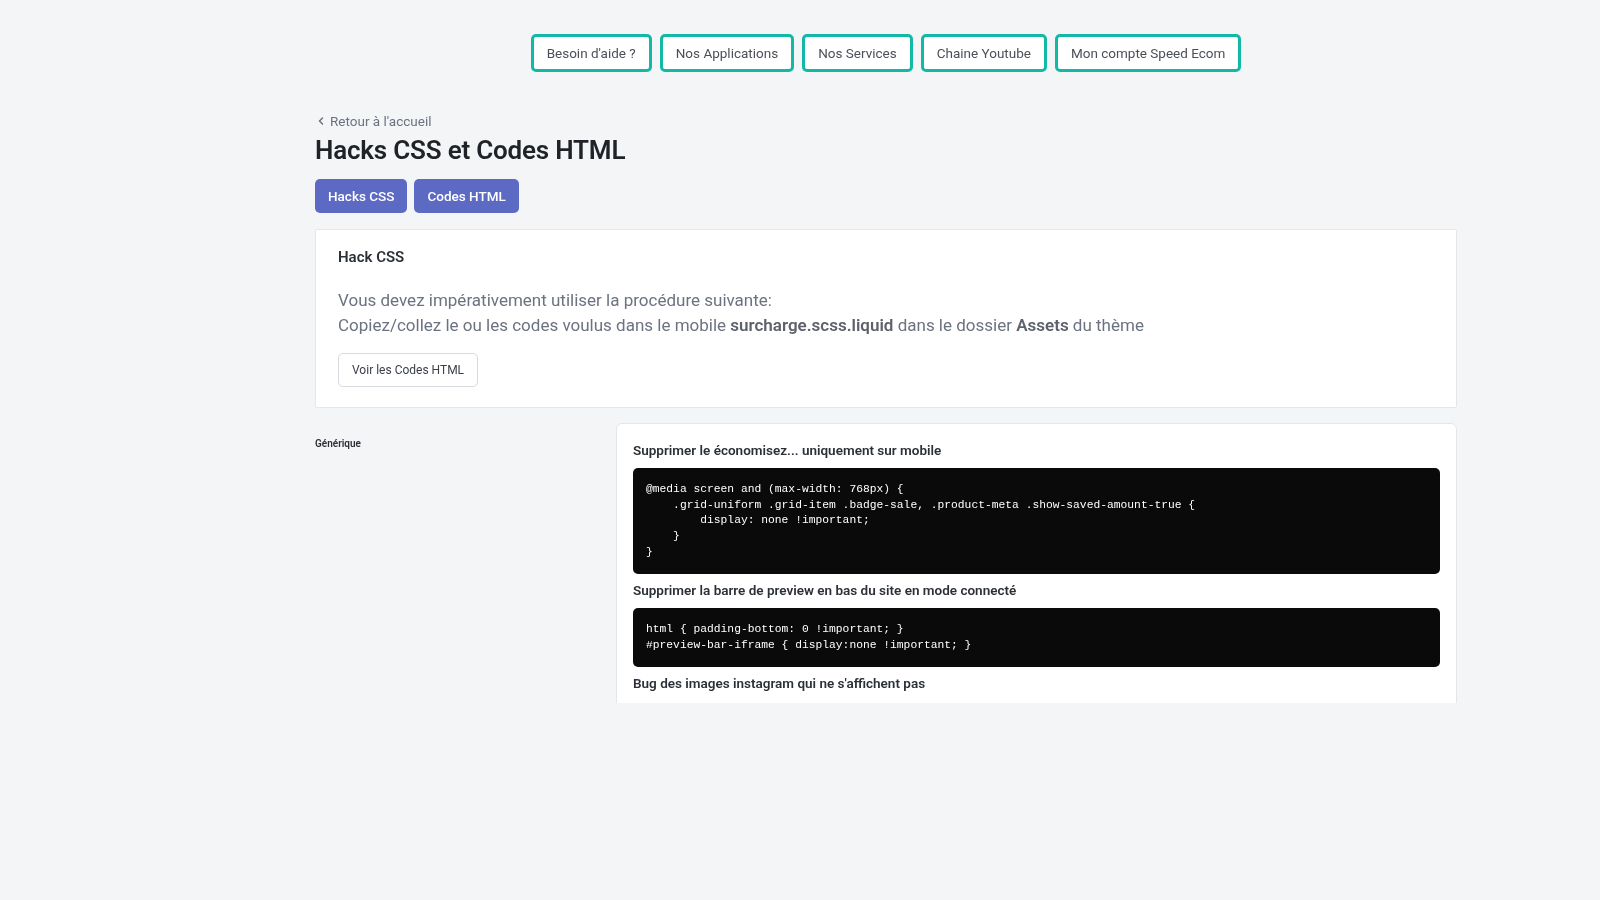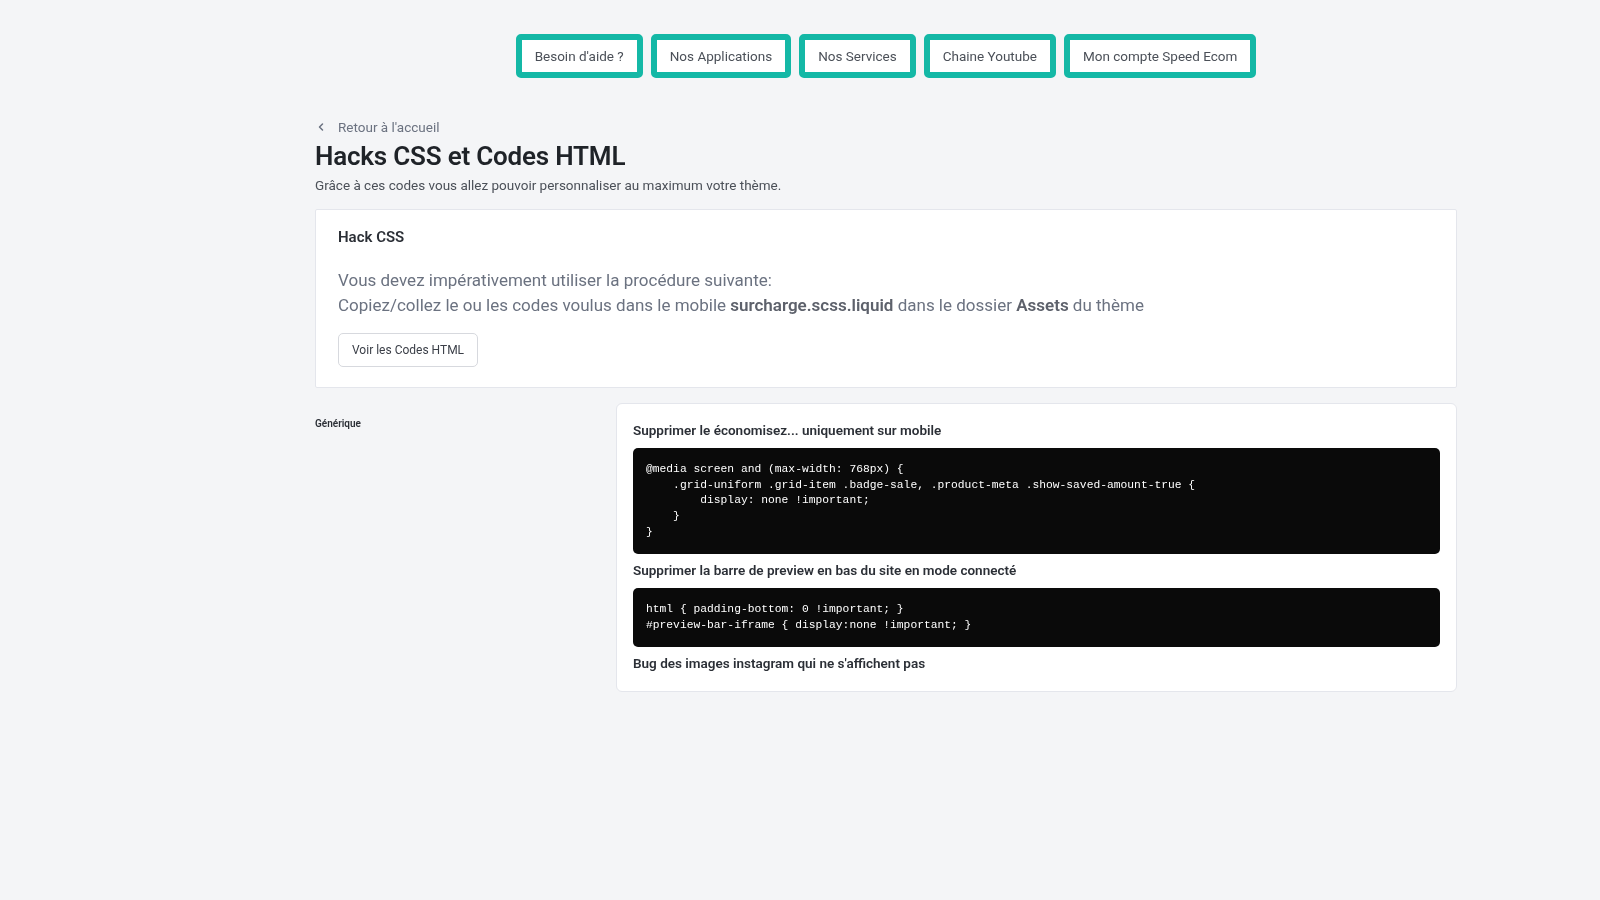--- a/index.html
+++ b/index.html
@@ -9,26 +9,26 @@
       font-family:-apple-system,BlinkMacSystemFont,"Segoe UI",Roboto,Helvetica,Arial,sans-serif;
       color:#1f2937;
     }
     .viewport { width:1142px; height:703px; margin-left:315px; background:#f4f5f7; overflow:hidden; }
     
     .topnav {
       display:flex; justify-content:center; gap:8px;
       padding:34px 0 13px 0;
     }
     .topnav button {
-      background:#ffffff; border:6px solid #14b8a6; color:#4b5058;
+      background:#ffffff; border:3px solid #14b8a6; color:#4b5058;
       font-size:13.5px; padding:8px 13px; border-radius:5px; cursor:pointer;
       font-family:inherit;
     }
     
-    .backrow { display:flex; align-items:center; gap:11px; color:#6b7280; font-size:13.5px; padding-top:28px; cursor:pointer; }
+    .backrow { display:flex; align-items:center; gap:3px; color:#6b7280; font-size:13.5px; padding-top:28px; cursor:pointer; }
     .backrow svg { display:block; }
     
     h1.page-title { font-size:26px; font-weight:600; color:#1f2328; margin-top:6px; letter-spacing:-0.2px; }
     p.page-sub { font-size:13.5px; color:#4b5058; margin-top:6px; }
     
     .tabs { display:flex; gap:7px; margin-top:14px; }
     .tabs button {
       background:#5c6ac4; color:#ffffff; border:none;
       font-size:13.5px; font-weight:500; padding:9px 13px; border-radius:5px; cursor:pointer;
       font-family:inherit;
@@ -79,22 +79,25 @@
   <div class="backrow">
     <span>
       <svg width="12" height="12" viewBox="0 0 24 24" fill="none" stroke="#6b7280" stroke-width="3" stroke-linecap="round" stroke-linejoin="round">
           <polyline points="15 18 9 12 15 6"></polyline>
         </svg>
     </span>
     <span>Retour à l'accueil</span>
   </div>
 
   <h1 class="page-title">Hacks CSS et Codes HTML</h1>
-  <p class="page-sub">Grâce à ces codes vous allez pouvoir personnaliser au maximum votre thème.</p>
 
+  <div class="tabs">
+    <button>Hacks CSS</button>
+    <button>Codes HTML</button>
+  </div>
 
   <div class="card">
     <div class="card-title">Hack CSS</div>
     <div class="card-sub">
       <span>Vous devez impérativement utiliser la procédure suivante:</span><br>
       <span>Copiez/collez le ou les codes voulus dans le mobile </span><b>surcharge.scss.liquid</b><span> dans le dossier </span><b>Assets</b><span> du thème</span>
     </div>
     <button class="btn-outline">Voir les Codes HTML</button>
   </div>
 

